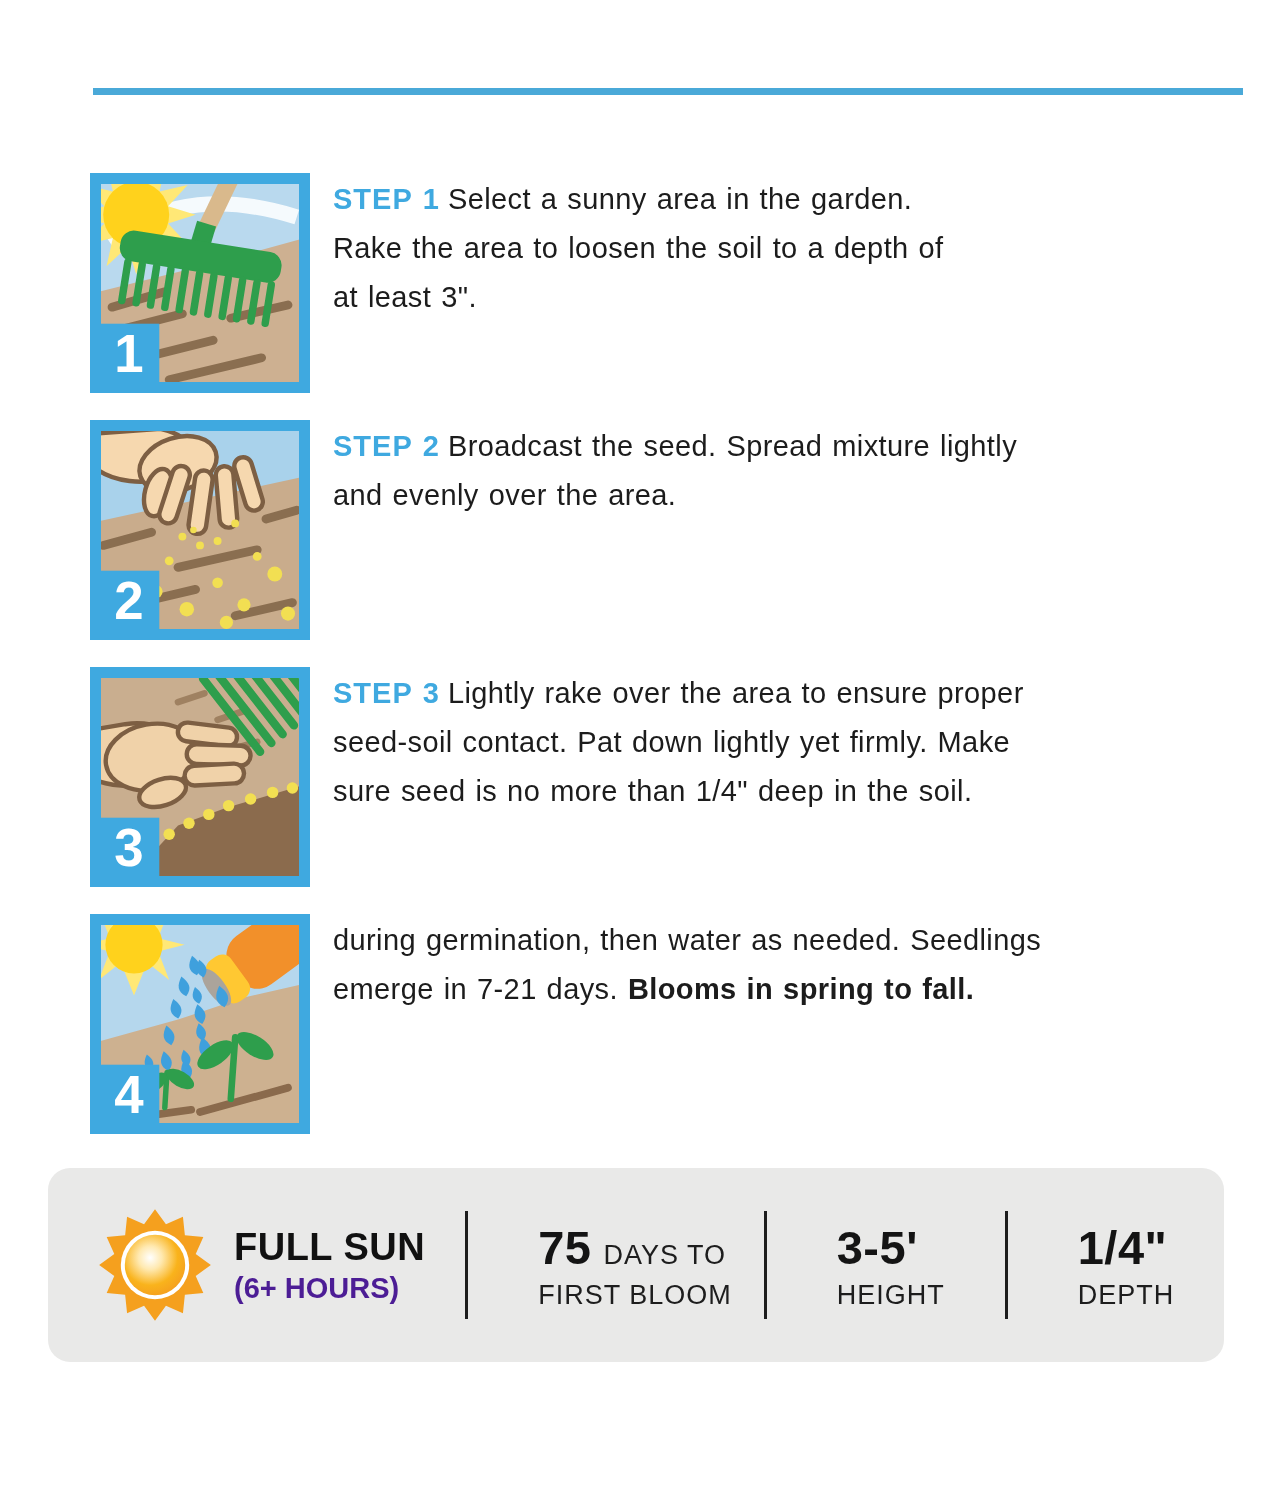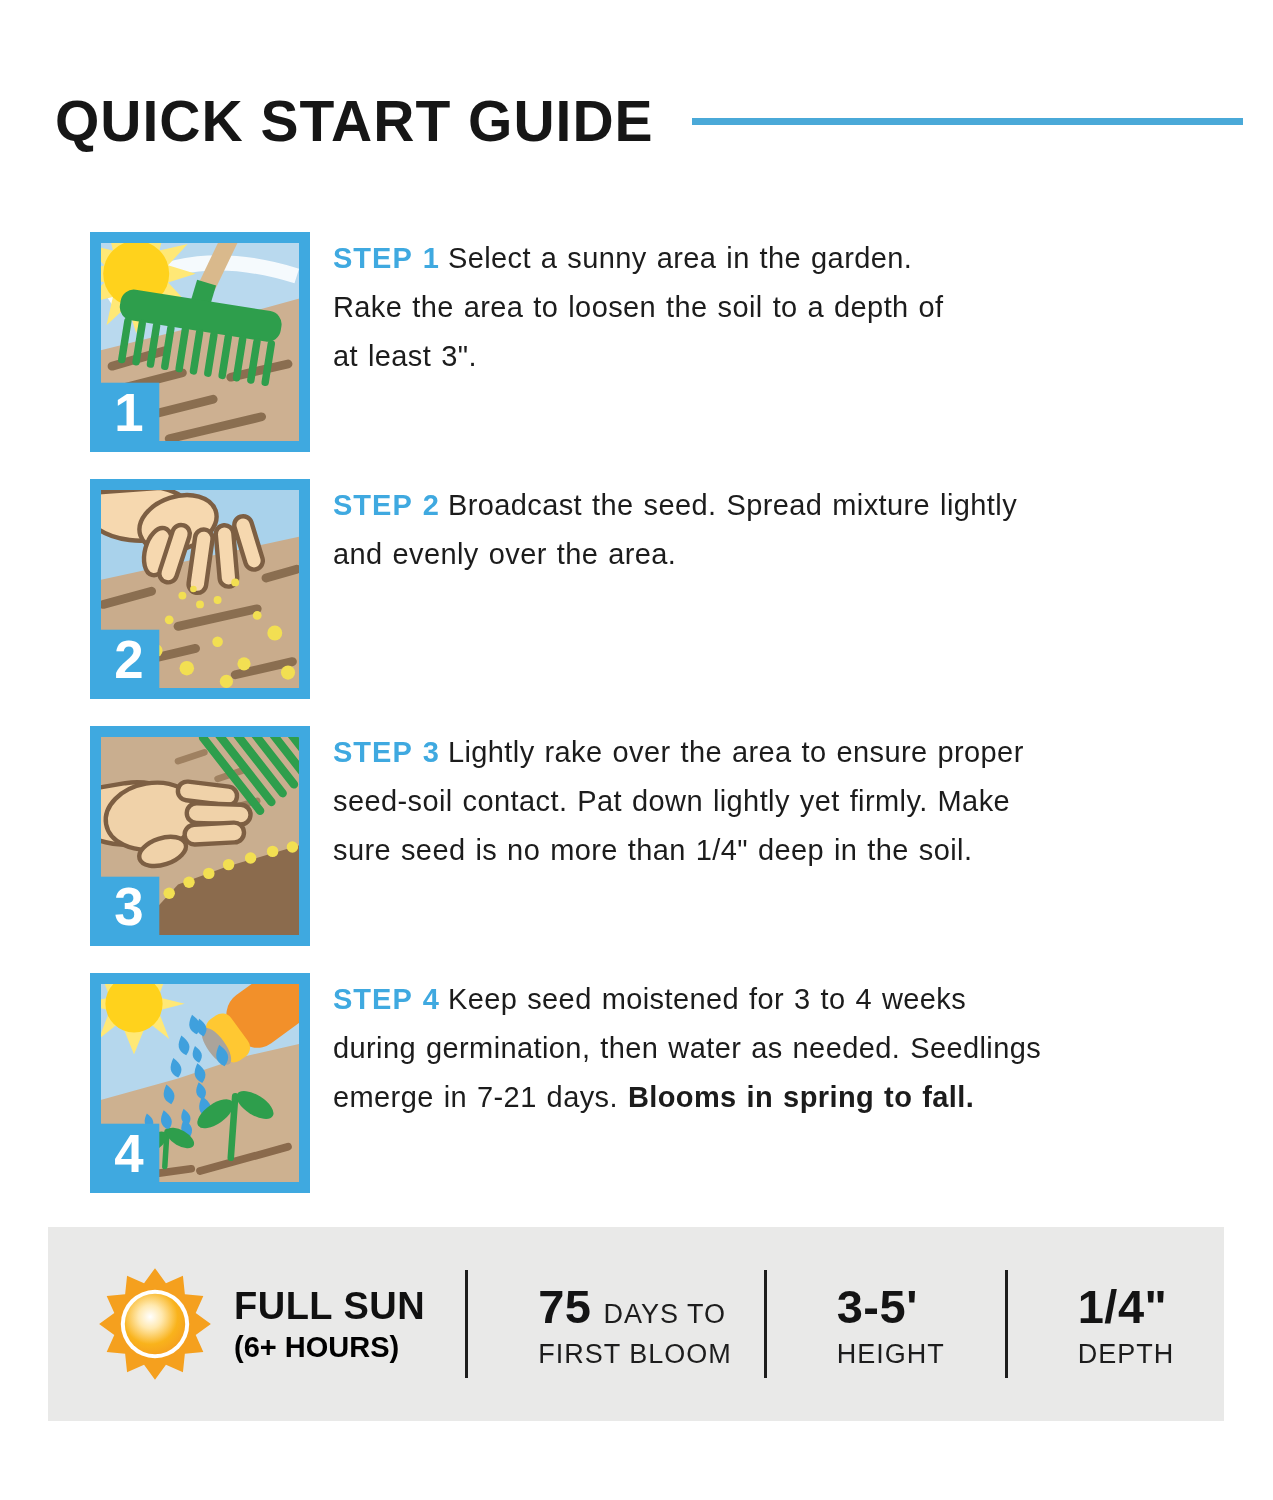--- a/index.html
+++ b/index.html
@@ -16,44 +16,43 @@
   .steps { padding:78px 0 0 90px; }
   .step-row { display:flex; align-items:flex-start; margin-bottom:27px; }
   .step-icon { width:220px; height:220px; flex:none; display:block; }
   .step-text { margin-left:23px; padding-top:2px; font-size:29px; line-height:49px;
                letter-spacing:0.4px; word-spacing:1.5px; color:#1c1c1c; }
   .step-label { color:#3FA9E0; font-weight:bold; letter-spacing:1px; margin-right:8px; }
   .bold-tail { font-weight:bold; }
 
   
   .footer-bar { margin-left:48px; margin-top:34px; width:1176px; height:194px;
-                background:#E9E9E8; display:flex; align-items:center; }
+                background:#E9E9E8; display:flex; align-items:center;border-radius:22px; }
   .sun-wrap { width:114px; height:114px; margin-left:50px; flex:none; }
   .fullsun { margin-left:22px; }
   .fullsun-title { font-size:38px; font-weight:bold; letter-spacing:0.5px; color:#111; }
-  .fullsun-sub { font-size:29px; font-weight:bold; margin-top:3px; color:#000000; }
+  .fullsun-sub { font-size:29px; font-weight:bold; margin-top:3px; color:#4c1d95; }
   .vdiv { width:3px; height:108px; background:#1d1d1d; flex:none; }
   .vdiv-1 { margin-left:40px; }
   .vdiv-2 { margin-left:32px; }
   .vdiv-3 { margin-left:60px; }
   .stat { margin-left:70px; }
   .stat-line1 { display:flex; align-items:baseline; }
   .stat-value { font-size:47px; font-weight:bold; color:#141414; letter-spacing:0.5px; }
   .stat-suffix { font-size:27px; margin-left:12px; letter-spacing:1px; color:#1d1d1d; }
   .stat-label { font-size:27px; margin-top:5px; letter-spacing:1px; color:#1d1d1d; }
 
   svg text { font-family:"Liberation Sans", sans-serif; }
 </style>
 </head>
 <body>
 
 <div class="page">
 
   <div class="header">
-    <div class="page-title">QUICK START GUIDE</div>
     <div class="title-rule"></div>
   </div>
 
   <div class="steps">
 
     <div class="step-row">
       <svg class="step-icon" viewBox="0 0 100 100">
         <defs>
             <clipPath id="c1">
               <rect x="4" y="4" width="92" height="92"></rect>
@@ -262,21 +261,20 @@
             <ellipse cx="41" cy="75" rx="7" ry="3.5" transform="rotate(30 41 75)"></ellipse>
             <ellipse cx="57" cy="64" rx="9.5" ry="4.5" transform="rotate(-35 57 64)"></ellipse>
             <ellipse cx="75" cy="60" rx="9.5" ry="4.5" transform="rotate(32 75 60)"></ellipse>
           </g>
           <rect x="4" y="68.5" width="27.5" height="27.5" fill="#3FA9E0"></rect>
           <text x="17.7" y="90.5" text-anchor="middle" font-size="24" font-weight="bold" fill="#ffffff">4</text>
         </g>
         <rect x="2.5" y="2.5" width="95" height="95" fill="none" stroke="#3FA9E0" stroke-width="5"></rect>
       </svg>
       <div class="step-text">
-        <div><span class="step-label">STEP 4</span><span>Keep seed moistened for 3 to 4 weeks</span></div>
         <div>during germination, then water as needed. Seedlings</div>
         <div><span>emerge in 7-21 days. </span><span class="bold-tail">Blooms in spring to fall.</span></div>
       </div>
     </div>
 
   </div>
 
   <div class="footer-bar">
     <svg class="sun-wrap" viewBox="0 0 100 100">
       <defs>

